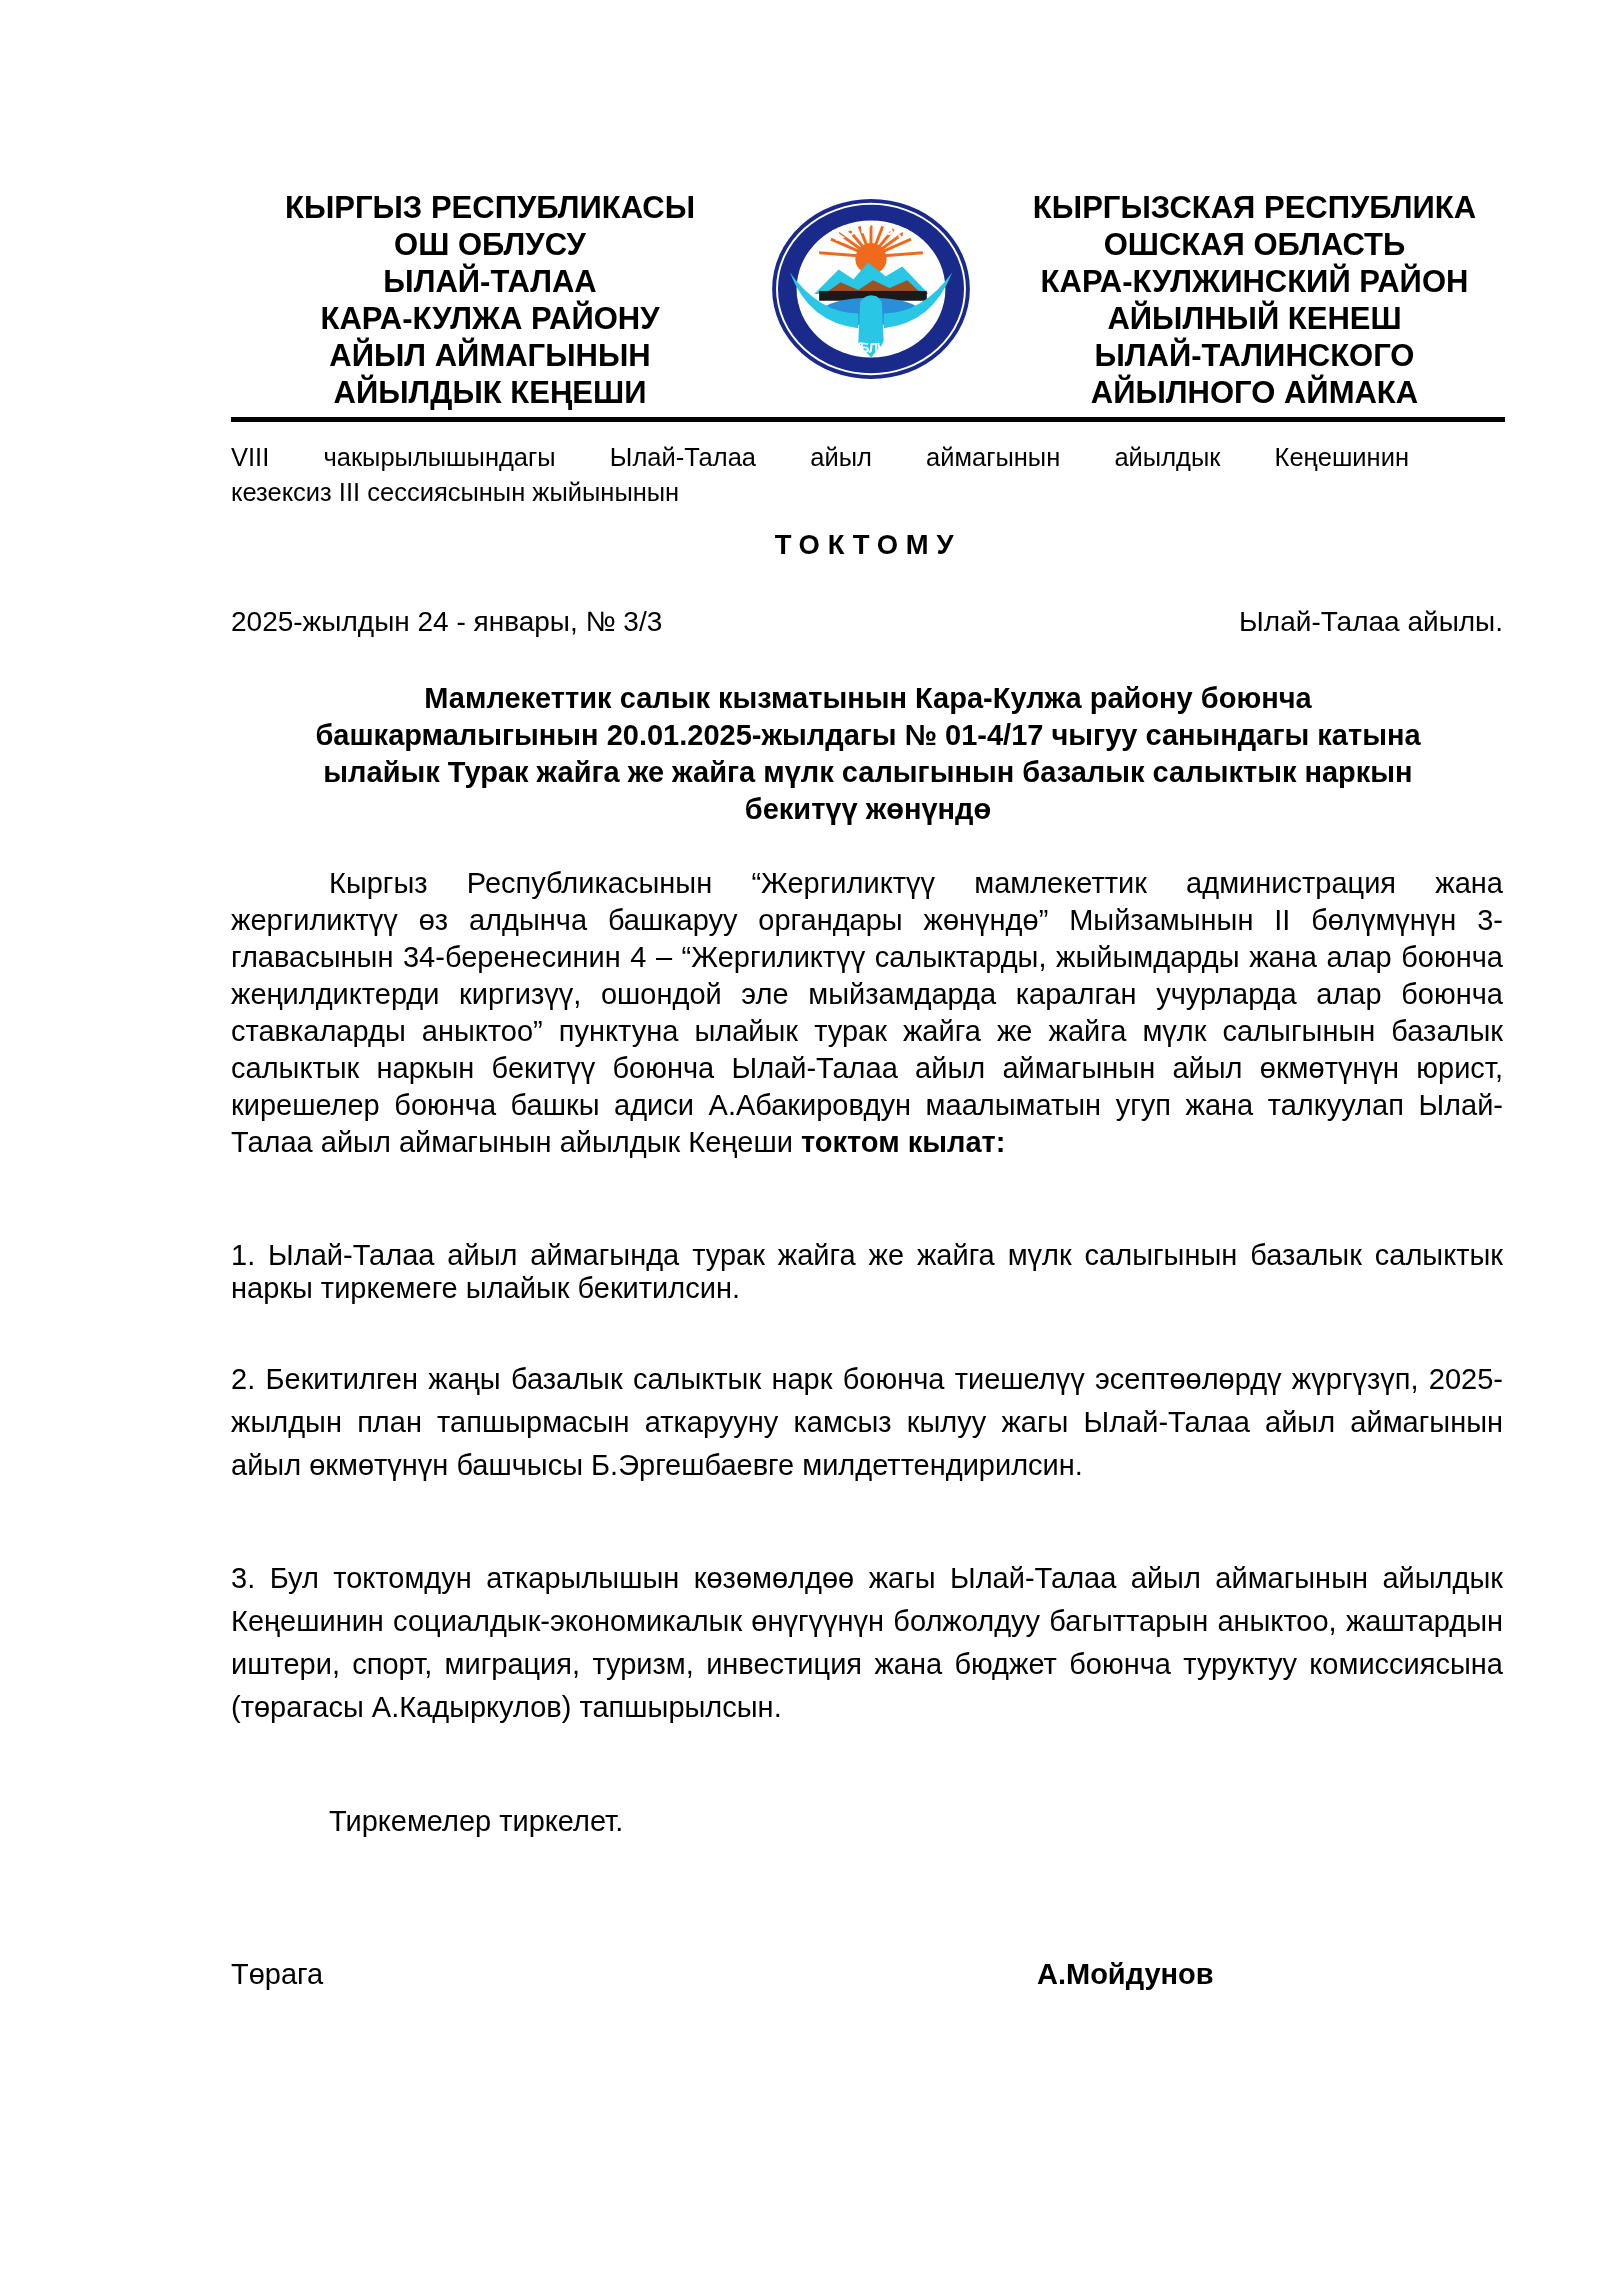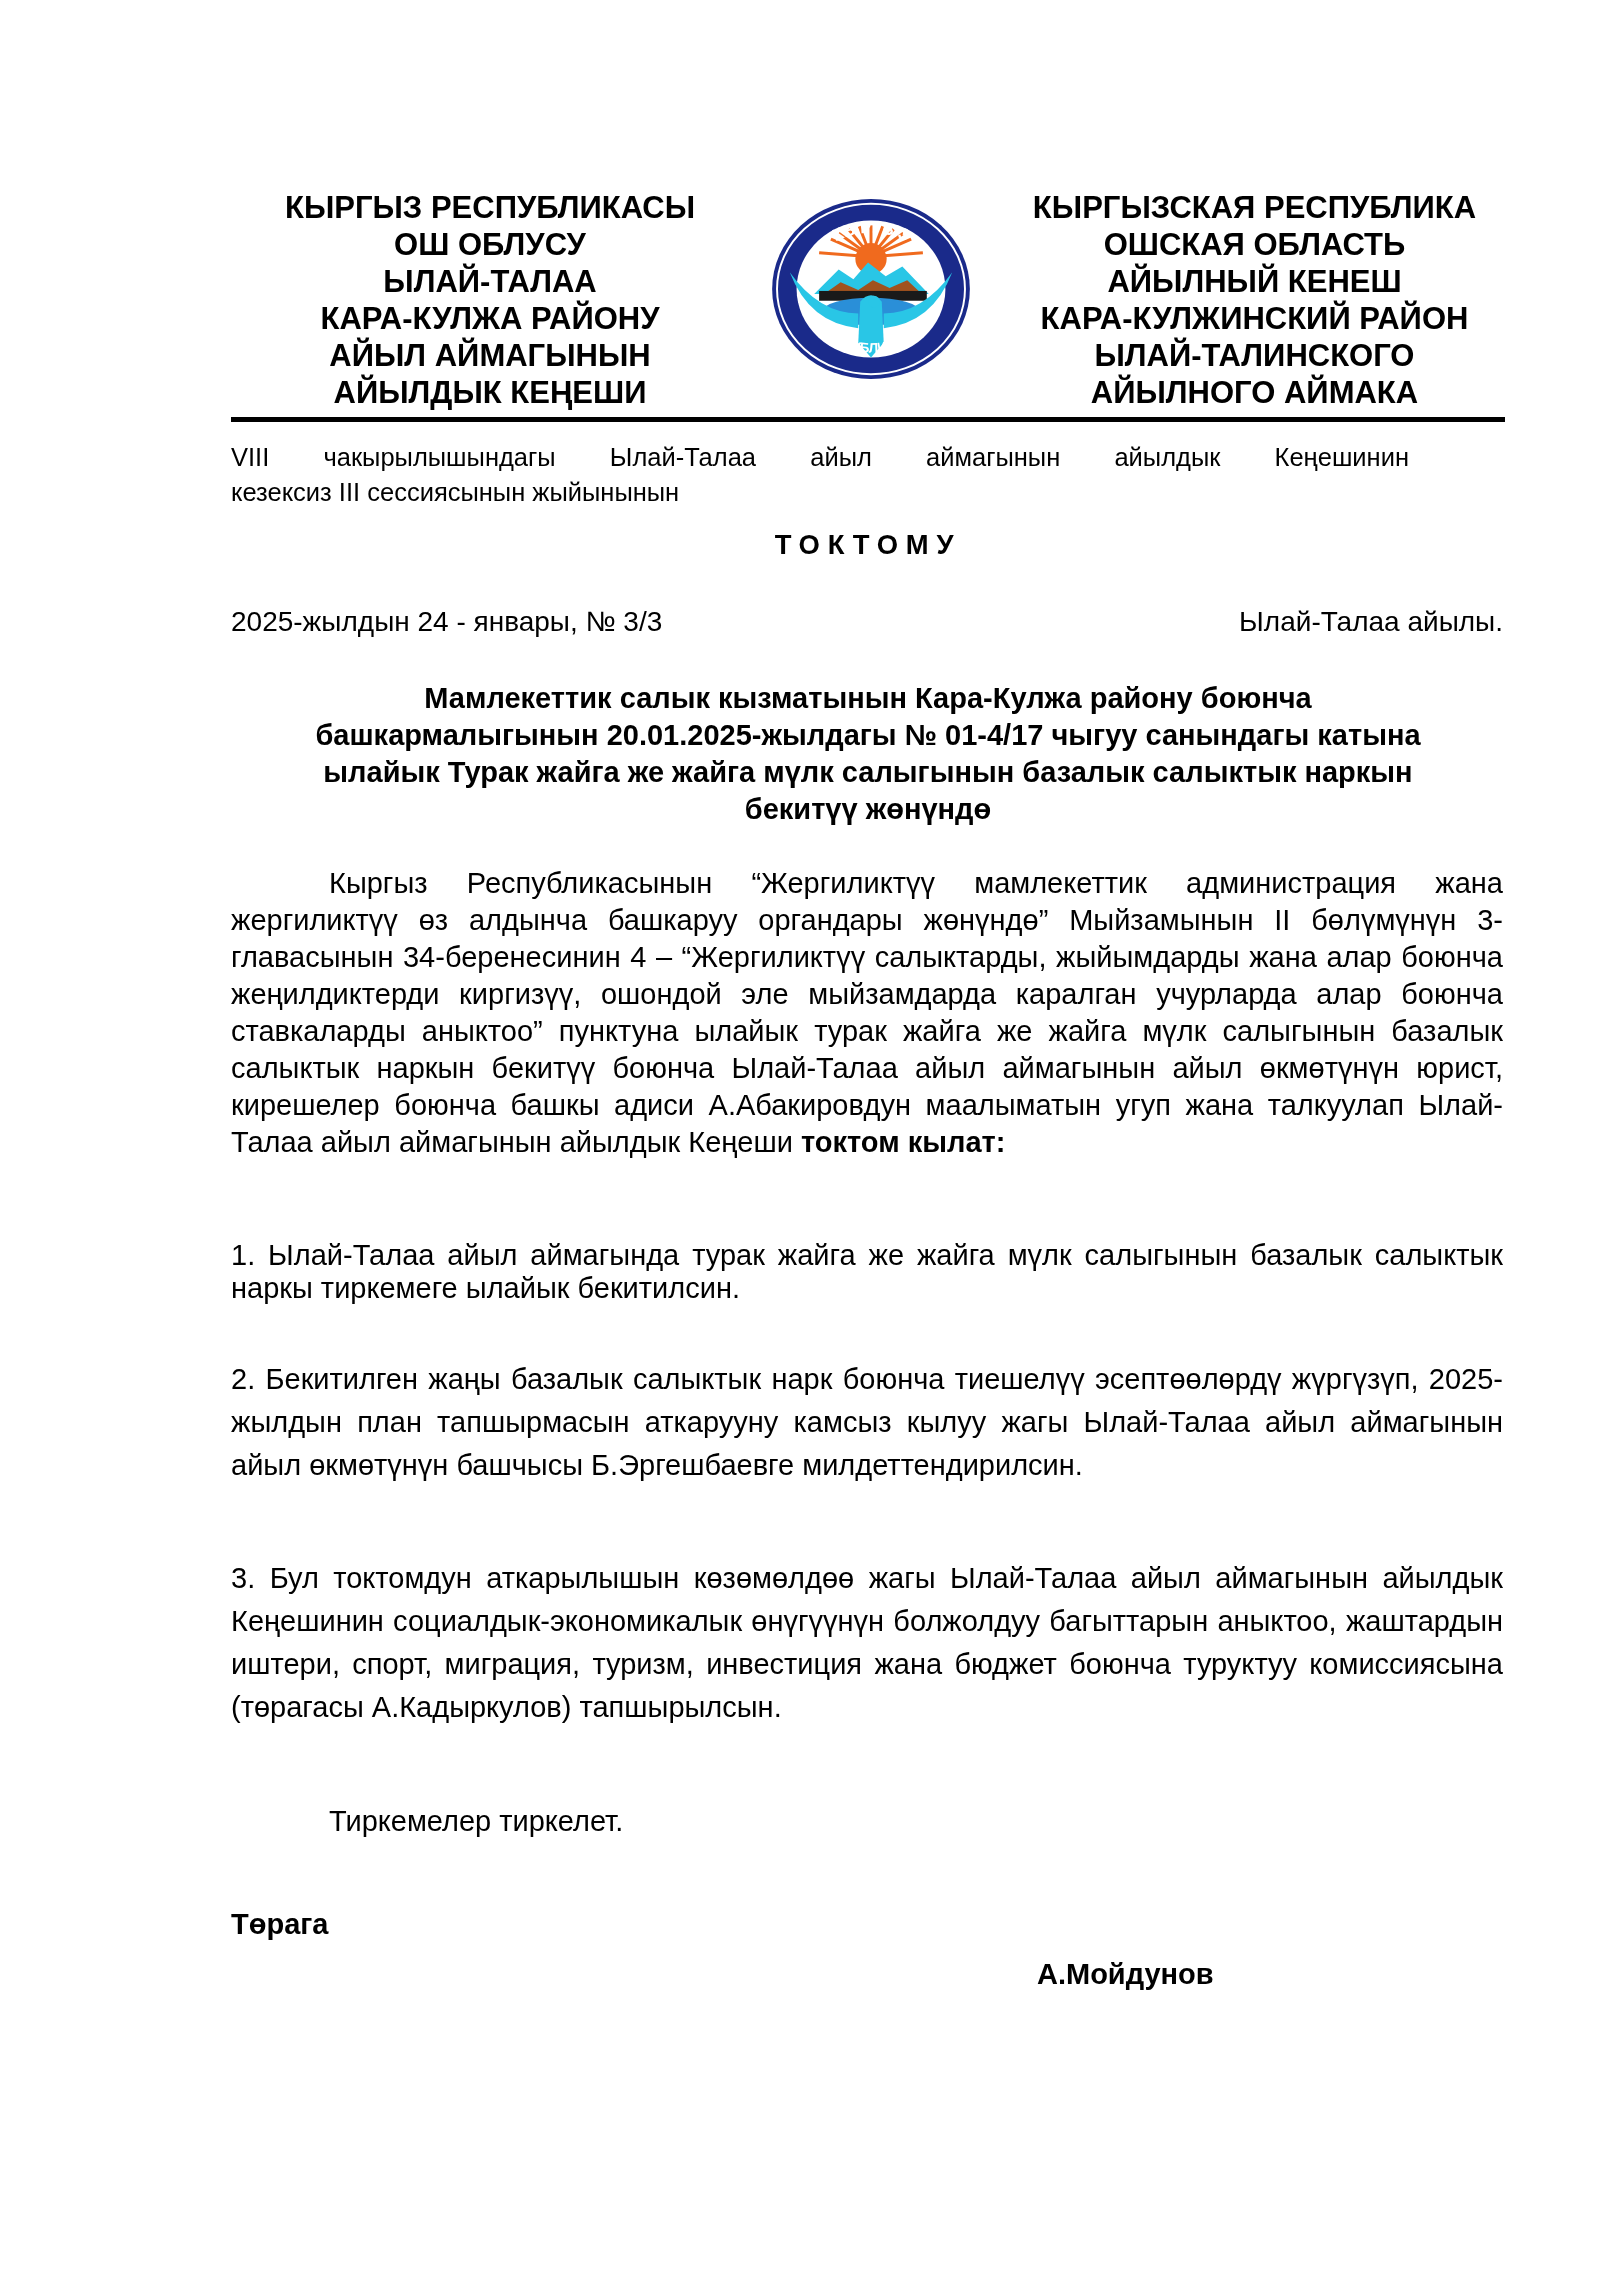--- a/index.html
+++ b/index.html
@@ -91,22 +91,22 @@
     .item1 { top: 1239px; line-height: 33px; }
     .item2 { top: 1358px; line-height: 43px; }
     .item3 { top: 1557px; line-height: 43px; }
     .annex {
       position: absolute;
       left: 329px; top: 1805px;
       font-size: 29px;
     }
     .sig-left {
       position: absolute;
-      left: 231px; top: 1908px;
-      font-weight: bold;
+      left: 231px; top: 1958px;
+      font-weight: normal;
       font-size: 29px;
     }
     .sig-right {
       position: absolute;
       left: 1037px; top: 1958px;
       font-weight: bold;
       font-size: 29px;
     }
     b.inline-bold { font-weight: bold; margin-top: 41px; }
   </style>
@@ -163,22 +163,22 @@
       <path id="botArc" d="M30,120 Q103,200 176,120" fill="none"></path>
       <text font-family="Liberation Sans, sans-serif" font-weight="bold" font-size="14" fill="#ffffff">
         <textPath href="#botArc" startOffset="50%" text-anchor="middle">РЕСПУБЛИКАСЫ</textPath>
       </text>
     </svg>
   </div>
 
   <div class="hdr-col hdr-right">
     <div>КЫРГЫЗСКАЯ РЕСПУБЛИКА</div>
     <div>ОШСКАЯ ОБЛАСТЬ</div>
+    <div>КАРА-КУЛЖИНСКИЙ РАЙОН</div>
     <div>АЙЫЛНЫЙ КЕНЕШ</div>
-    <div>КАРА-КУЛЖИНСКИЙ РАЙОН</div>
     <div>ЫЛАЙ-ТАЛИНСКОГО</div>
     <div>АЙЫЛНОГО АЙМАКА</div>
   </div>
 
   <div class="hrule"></div>
 
   <div class="session">
     <span class="l1">VIII чакырылышындагы Ылай-Талаа айыл аймагынын айылдык Кеңешинин</span>
     <span>кезексиз III сессиясынын жыйынынын</span>
   </div>

